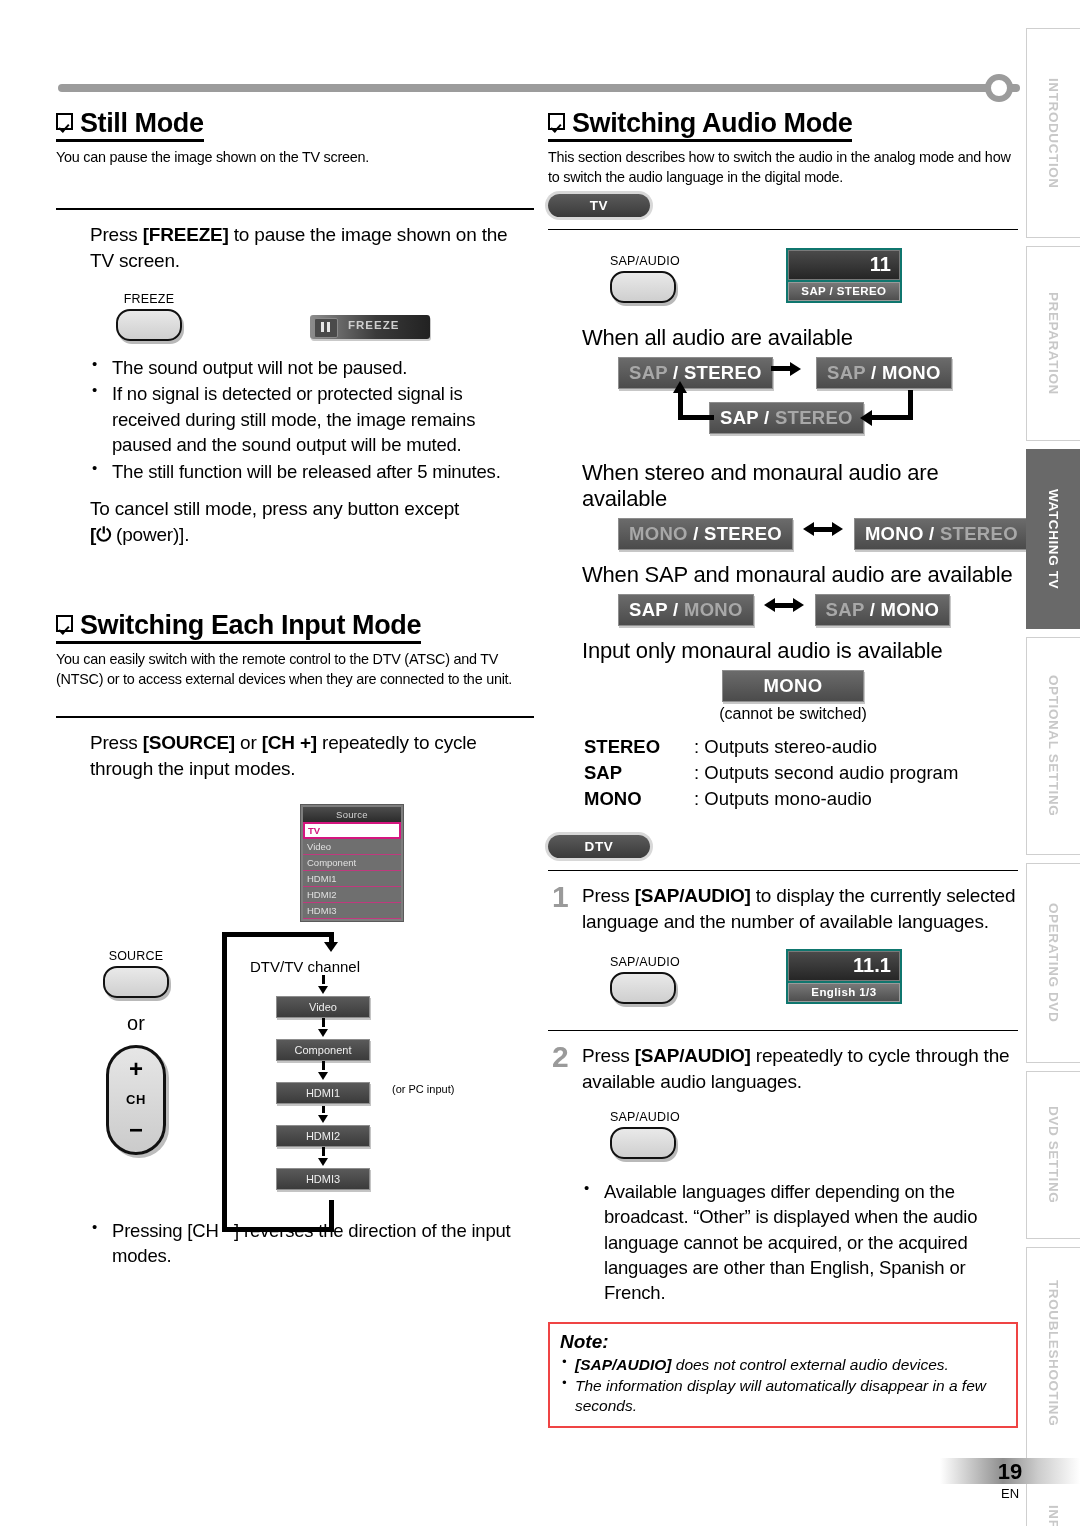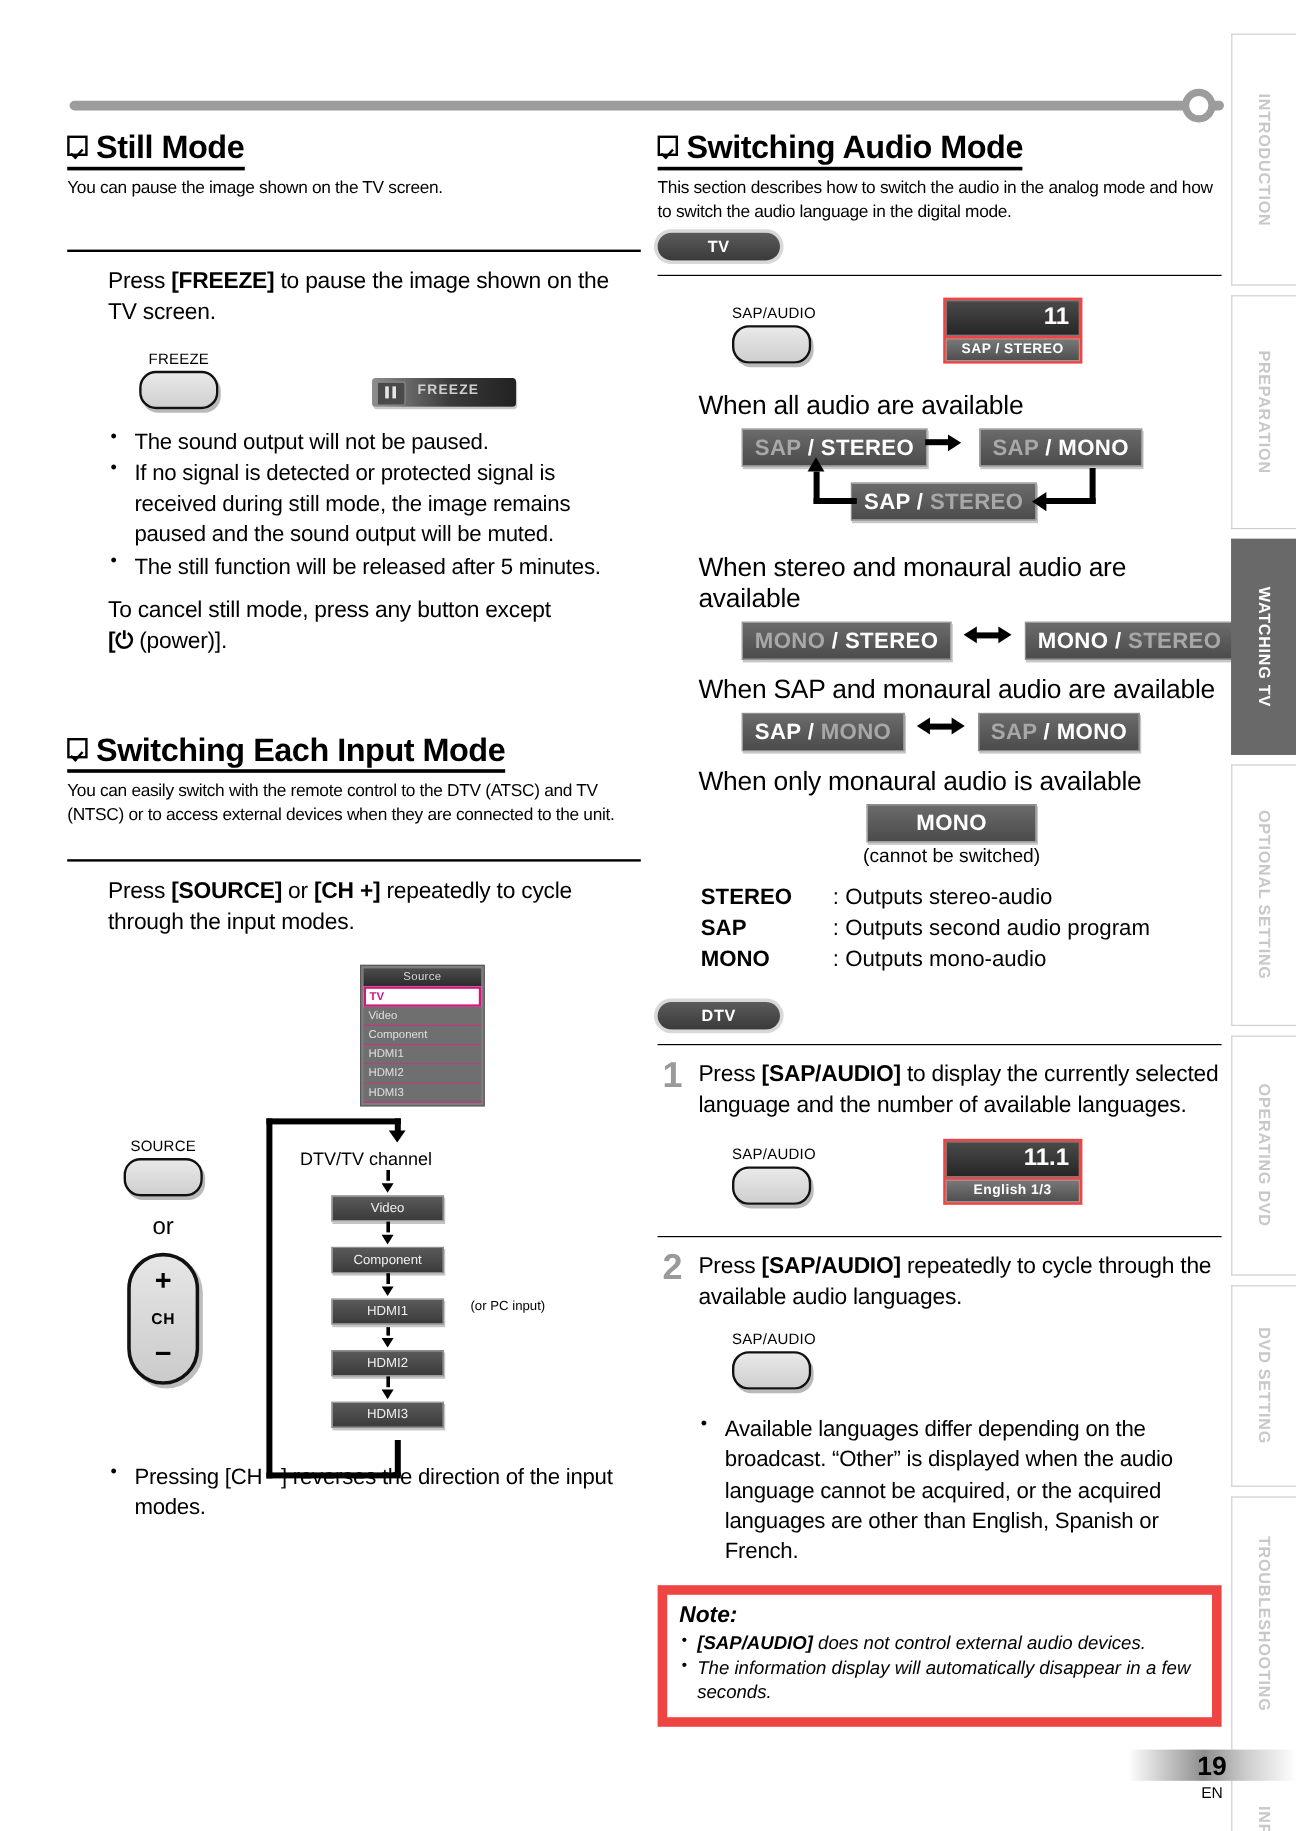--- a/index.html
+++ b/index.html
@@ -79,21 +79,21 @@
   .arrow-d{width:0;height:0;margin:2px auto;border-left:5px solid transparent;
            border-right:5px solid transparent;border-top:8px solid #000;}
   .arrow-stem{width:3px;height:9px;background:#000;margin:0 auto;}
 
   
   .mode-pill{display:inline-block;min-width:74px;text-align:center;padding:4px 14px;
      background:linear-gradient(#5b5b5b,#3a3a3a);color:#fff;border-radius:13px;
      font-size:13.5px;font-weight:bold;letter-spacing:.6px;box-shadow:0 0 0 3px #d8d8d8;}
 
   
-  .audio-osd{display:inline-block;width:112px;background:#ef4444;padding:2px;}
+  .audio-osd{display:inline-block;width:112px;background:#0f766e;padding:2px;}
   .audio-osd .num{background:linear-gradient(#4a4a4a,#262626);color:#fff;font-weight:bold;
      font-size:20px;text-align:right;padding:2px 8px 3px 0;border:1px solid #7a7a7a;}
   .audio-osd .sub{background:linear-gradient(#787878,#4f4f4f);color:#fff;font-size:11.5px;
      font-weight:bold;text-align:center;padding:2px 0 3px;margin-top:2px;
      border:1px solid #9a9a9a;letter-spacing:.4px;}
 
   
   .ambox{display:inline-block;background:linear-gradient(#6b6b6b,#4b4b4b);
      border:1px solid #8d8d8d;padding:4px 10px;font-size:18.5px;font-weight:bold;
      letter-spacing:.3px;box-shadow:1px 2px 0 #c7c7c7;}
@@ -120,21 +120,21 @@
   .legend tr td{padding:1px 0;vertical-align:top;}
   .legend td.k{font-weight:bold;width:108px;}
 
   
   .step{display:flex;margin-left:4px;}
   .step-n{font-size:30px;font-weight:bold;color:#9a9a9a;width:30px;flex:0 0 30px;
           line-height:.95;}
   .step-b{font-size:19px;line-height:1.37;letter-spacing:-.2px;}
 
   
-  .note{border:8px solid #ef4444;padding:7px 10px 9px 10px;margin-top:16px;}
+  .note{border:2px solid #ef4444;padding:7px 10px 9px 10px;margin-top:16px;}
   .note h4{margin:0 0 2px 0;font-size:19px;font-style:italic;font-weight:bold;}
   .note ul{list-style:none;margin:0;padding:0;}
   .note li{font-size:15.5px;font-style:italic;line-height:1.3;position:relative;
            padding-left:15px;margin-bottom:1px;}
   .note li:before{content:"\2022";position:absolute;left:2px;top:-1px;font-size:13px;}
 
   
   #tabs{position:absolute;right:0;top:28px;width:54px;}
   .tab{width:54px;box-sizing:border-box;border:1px solid #cfcfcf;border-right:0;
        margin-bottom:8px;display:flex;align-items:center;justify-content:center;
@@ -333,21 +333,21 @@
   </div>
 
   <div class="cap" style="margin-top:12px;">When SAP and monaural audio are available</div>
 
   <div style="margin-left:70px;white-space:nowrap;">
     <span class="ambox"><span class="on">SAP</span><span class="on"> / </span><span class="off">MONO</span></span>
     <span class="ar-both" style="margin:0 6px;"><span class="lt"></span><span class="ln"></span><span class="rt"></span></span>
     <span class="ambox"><span class="off">SAP</span><span class="on"> / </span><span class="on">MONO</span></span>
   </div>
 
-  <div class="cap" style="margin-top:12px;">When only monaural audio is available</div>
+  <div class="cap" style="margin-top:12px;">Input only monaural audio is available</div>
 
   <div style="text-align:center;margin-left:20px;">
     <span class="ambox center" style="width:120px;"><span class="on">MONO</span></span>
     <div style="font-size:16px;margin-top:3px;">(cannot be switched)</div>
   </div>
 
   <table class="legend">
     <tbody>
         <tr>
       <td class="k">STEREO</td>

